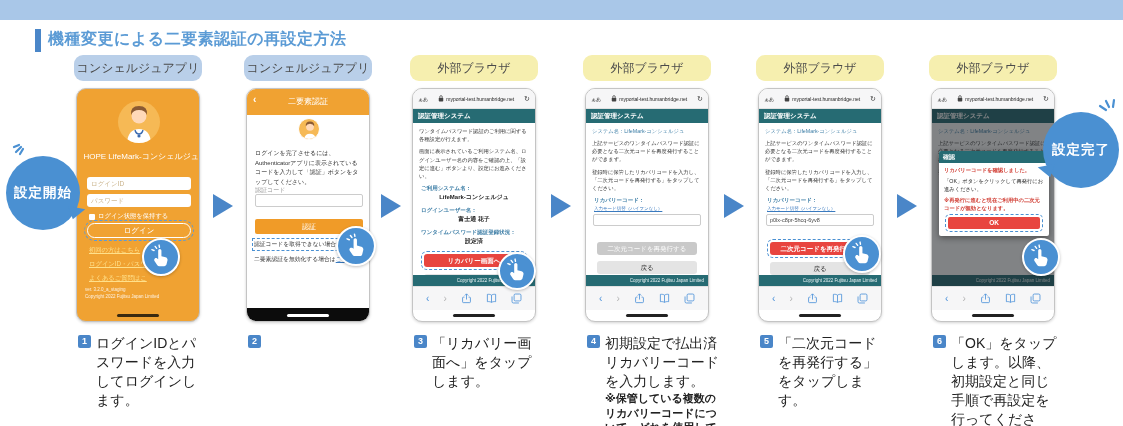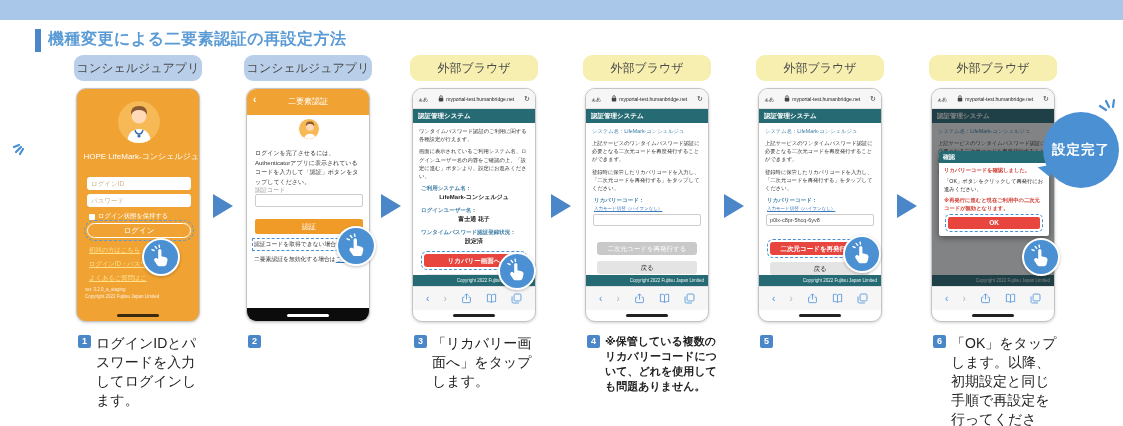--- a/index.html
+++ b/index.html
@@ -336,20 +336,21 @@
           <rect x="4.5" y="1.5" width="10" height="10" rx="1.8" fill="none" stroke="#4a90d9" stroke-width="1.2"></rect>
           <path d="M11.5 14.5 H3.5 a2 2 0 0 1 -2 -2 V5" fill="none" stroke="#4a90d9" stroke-width="1.2"></path>
         </svg>
     </div>
     <div class="home-dark" style="background:#222;"></div>
   </div>
 
   <svg class="spark" style="left:12px;top:138px;" width="22" height="18" viewBox="0 0 22 18">
     <path d="M4 14 L9 9 M8 16 L11 11 M2 9 L7 7" stroke="#4a90d2" stroke-width="2.2" stroke-linecap="round" fill="none"></path>
   </svg>
+  <div class="bubble bubble-start">設定開始</div>
 
   <svg class="spark" style="left:1096px;top:96px;" width="24" height="20" viewBox="0 0 24 20">
     <path d="M4 10 L10 14 M10 5 L13 11 M18 4 L17 11" stroke="#4a90d2" stroke-width="2.2" stroke-linecap="round" fill="none"></path>
   </svg>
   <div class="bubble bubble-done">設定完了</div>
 
   <div class="tap" style="left:142px;top:238px;">
     <svg width="26" height="26" viewBox="0 0 24 24">
         <path d="M8 4 L6.6 2.2 M10.6 3 L10.2 1 M5.6 6 L3.6 5.2" stroke="#fff" stroke-width="1.3" stroke-linecap="round" fill="none"></path>
         <path d="M9.4 13 V6.2 c0-.9.7-1.6 1.5-1.6 s1.5.7 1.5 1.6 v5 l3.8 1 c1.3.3 2.1 1.6 1.8 2.9 l-.9 3.7 c-.2 1-1.1 1.7-2.2 1.7 h-4.5 c-.7 0-1.4-.4-1.8-1 l-2.6-3.7 c-.5-.8-.4-1.8.3-2.4 .6-.5 1.5-.5 2.2 0 l.9.6z" fill="#fff"></path>
@@ -387,24 +388,26 @@
   <div class="step" style="left:248px;width:124px;">
     <div class="step-num">2</div>
   </div>
   <div class="step" style="left:414px;width:124px;">
     <div class="step-num">3</div>
     <div class="step-text">「リカバリー画面へ」をタップします。</div>
   </div>
   <div class="step" style="left:587px;width:132px;">
     <div class="step-num">4</div>
     <div>
+      <div class="step-text">初期設定で払出済リカバリーコードを入力します。</div>
       <div class="step-note">※保管している複数のリカバリーコードについて、どれを使用しても問題ありません。</div>
     </div>
   </div>
   <div class="step" style="left:760px;width:122px;">
     <div class="step-num">5</div>
+    <div class="step-text">「二次元コードを再発行する」をタップします。</div>
   </div>
   <div class="step" style="left:933px;width:124px;">
     <div class="step-num">6</div>
     <div class="step-text">「OK」をタップします。以降、初期設定と同じ手順で再設定を行ってください。</div>
   </div>
 
 </div>
 
 </body></html>

